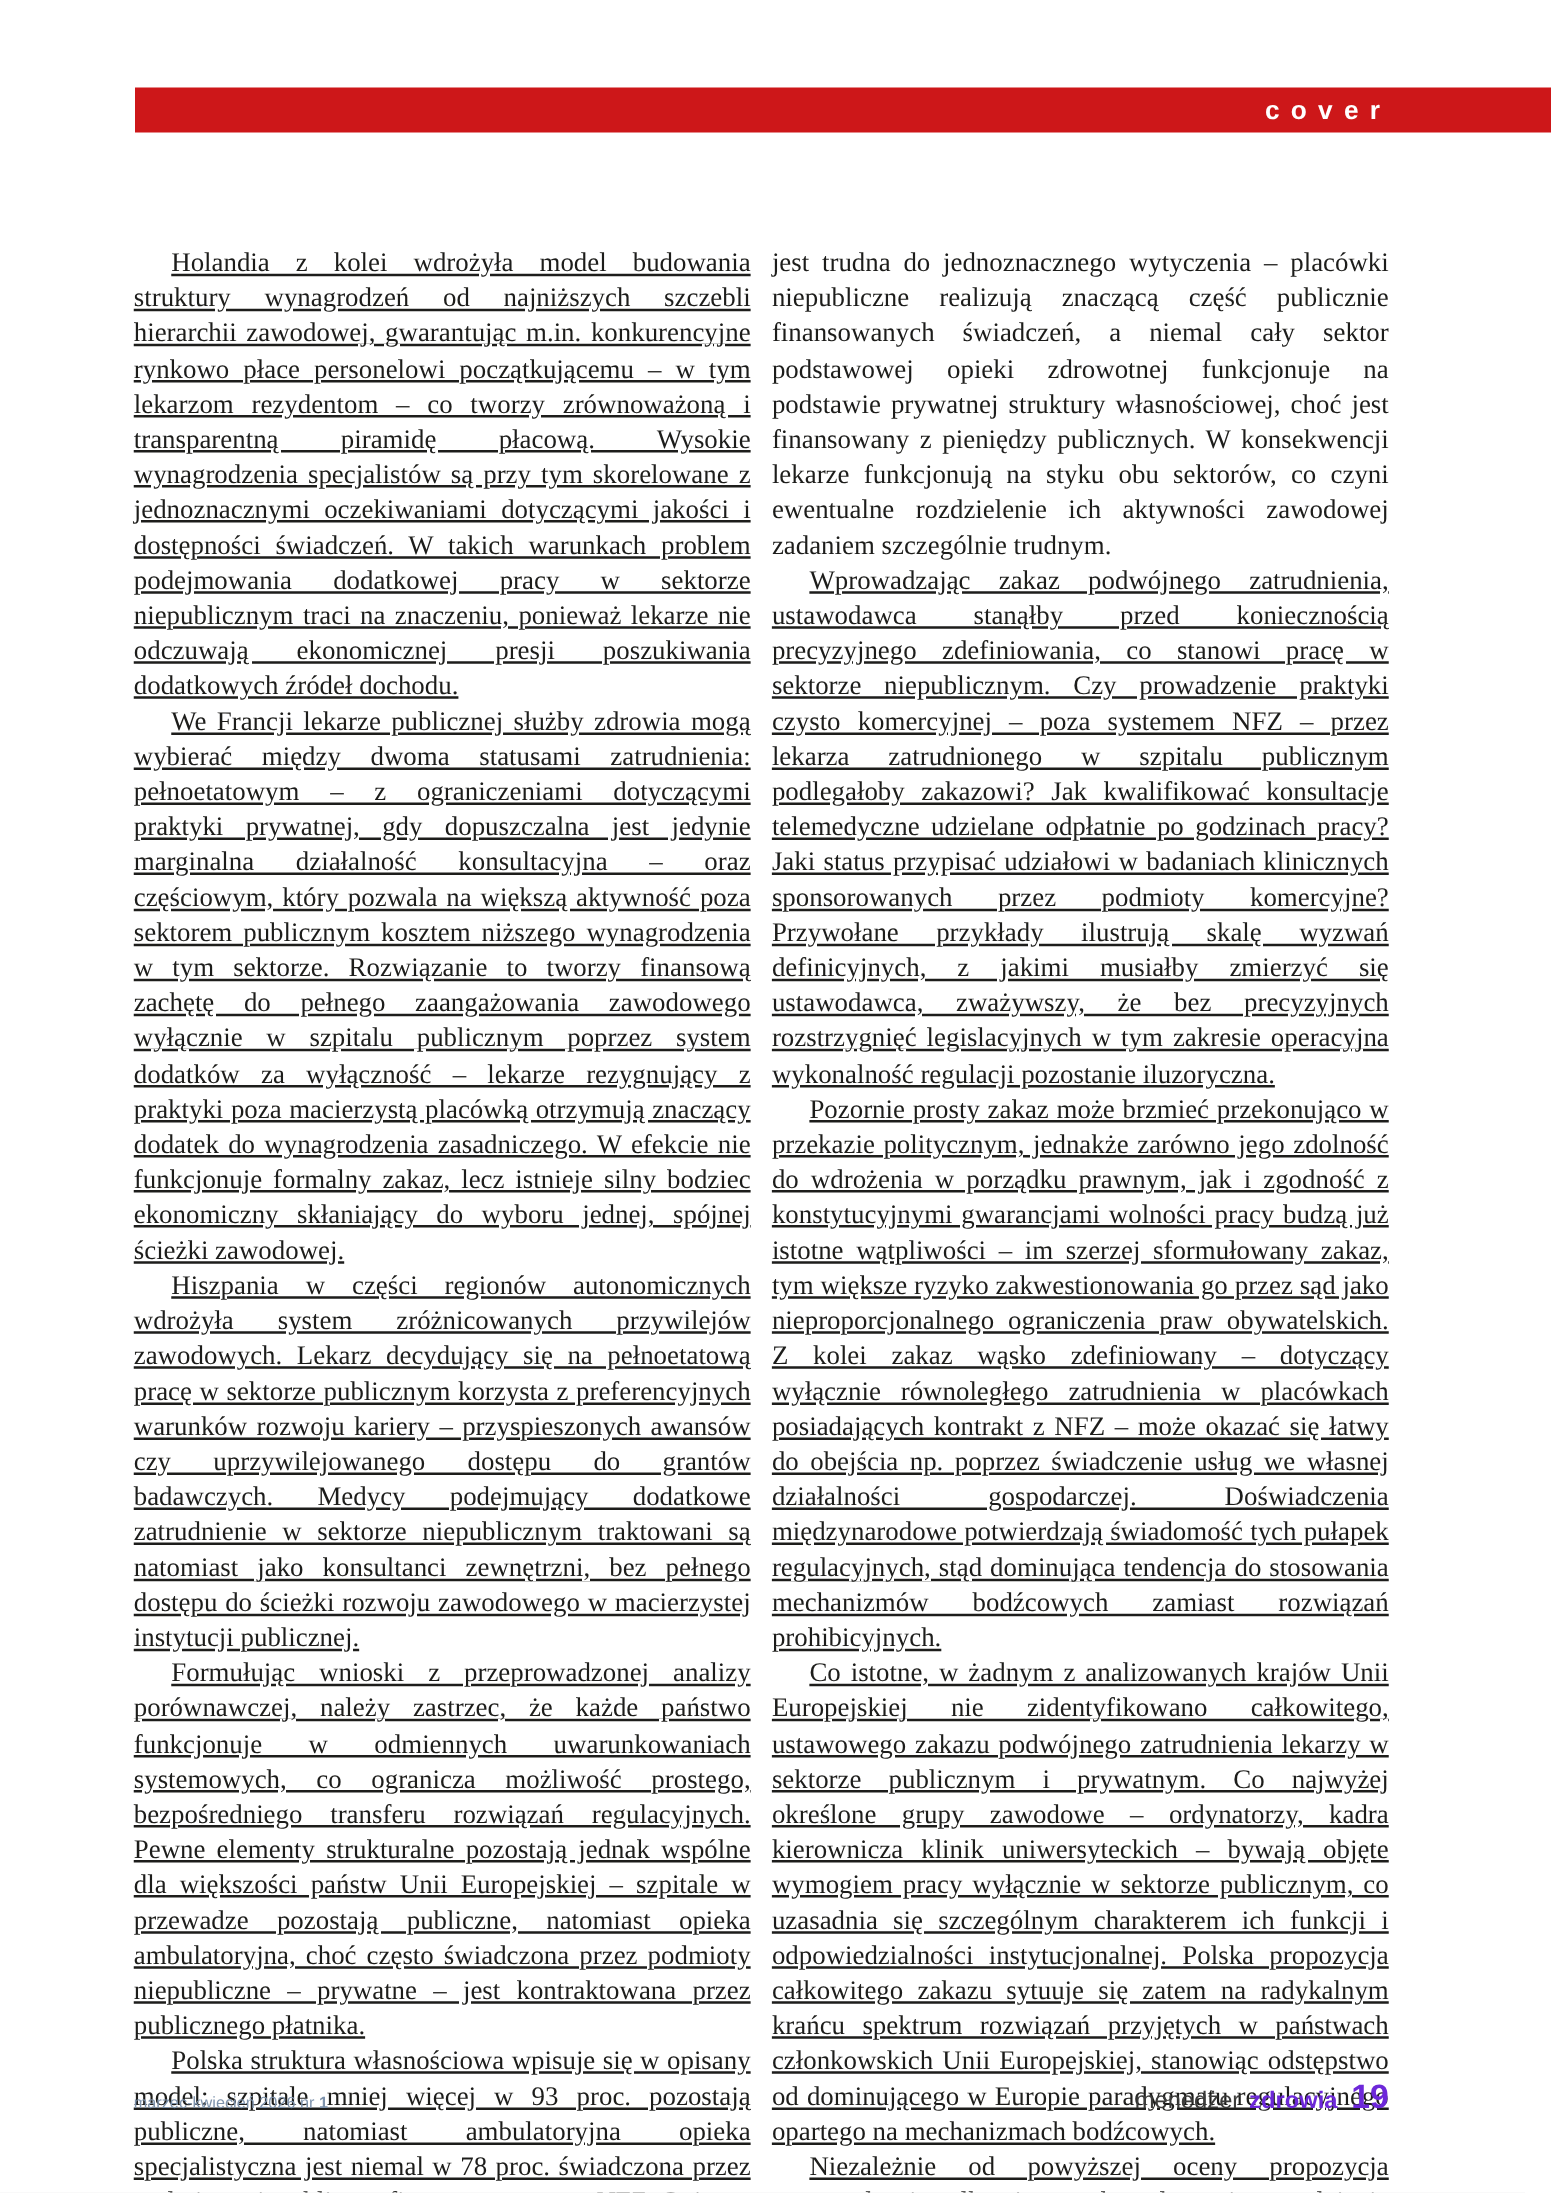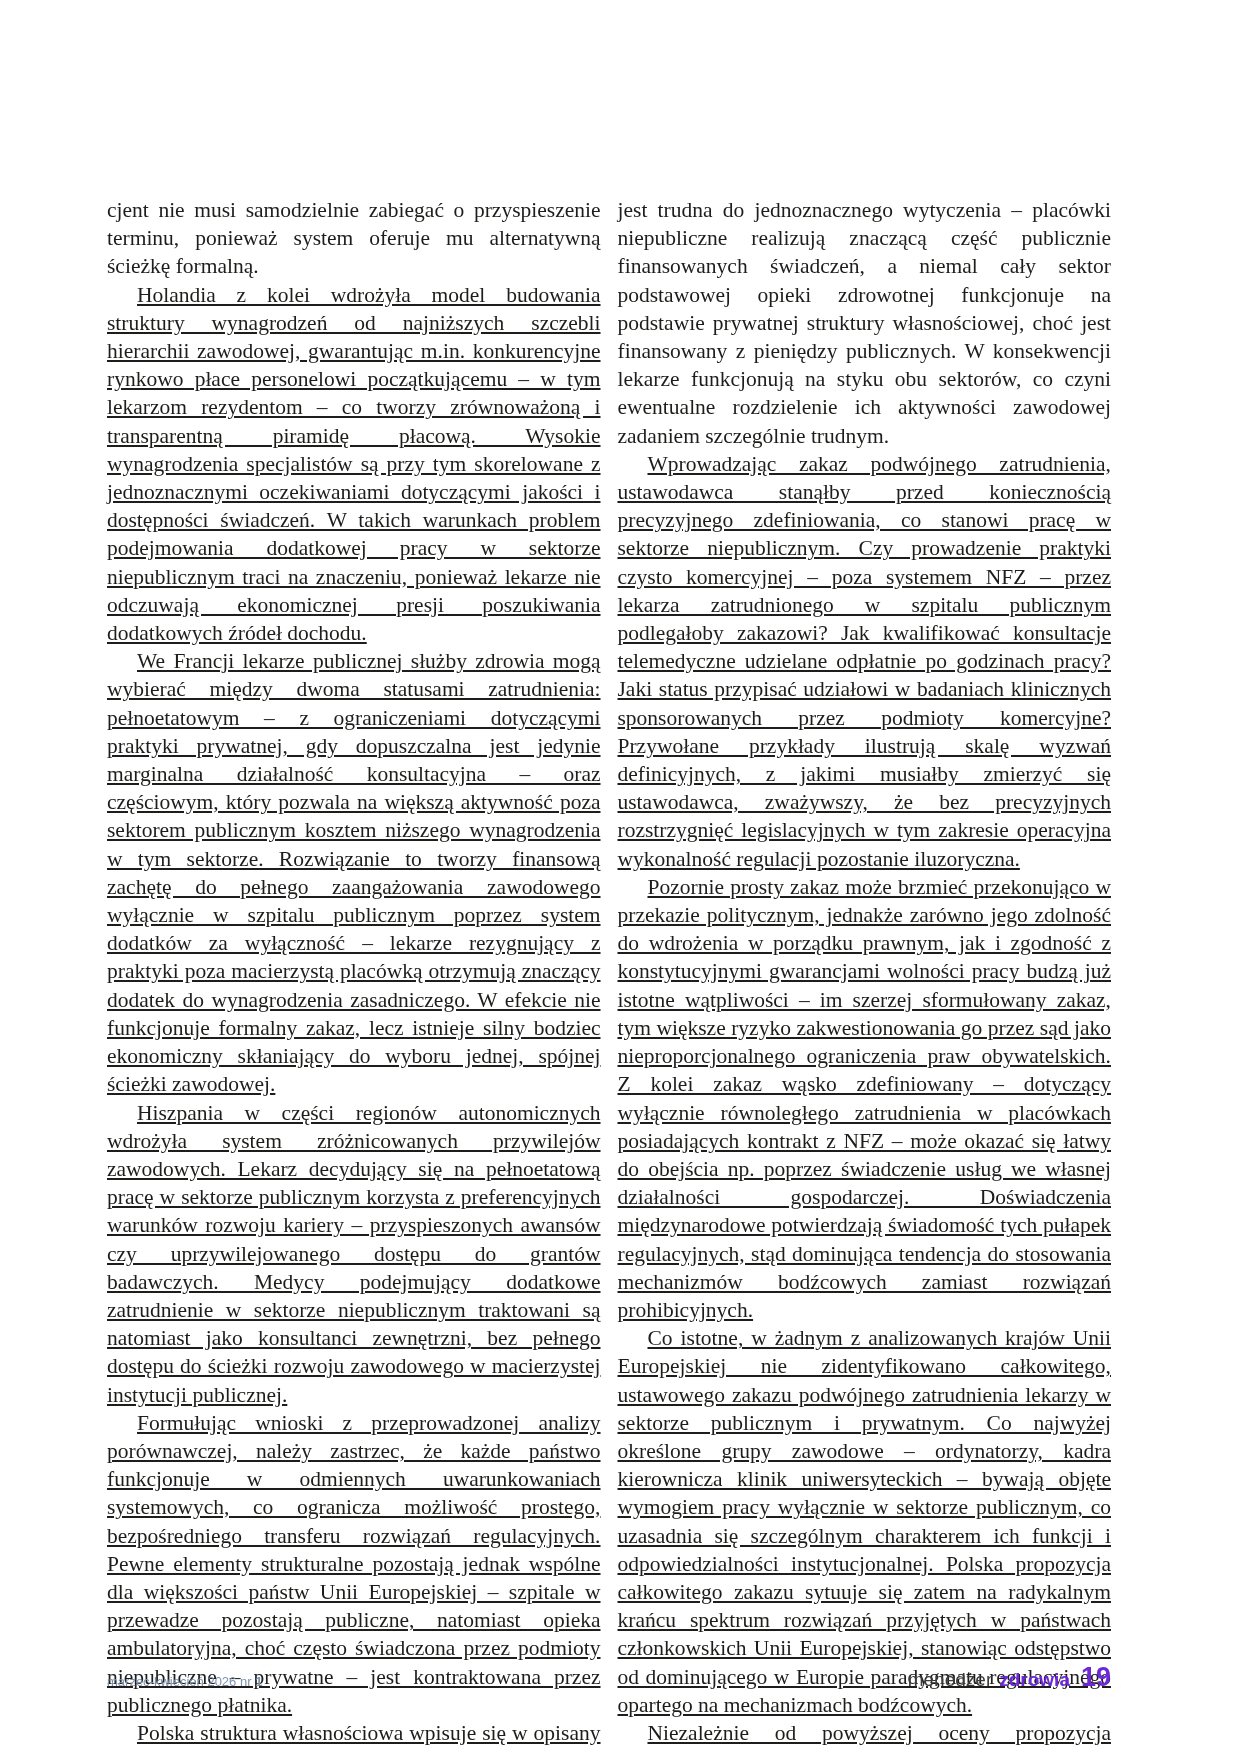--- a/index.html
+++ b/index.html
@@ -83,24 +83,26 @@
     font-size: 27px;
     font-weight: 600;
     margin-left: 4px;
   }
 </style>
 </head>
 <body>
 
 <div class="page">
 
+  <div class="topbar">
+    <span class="cover-label">cover</span>
+  </div>
 
   <div class="columns">
     <div class="col">
-      <p>cjent nie musi samodzielnie zabiegać o przyspieszenie terminu, ponieważ system oferuje mu alternatywną ścieżkę formalną.</p>
       <p class="indent">Holandia z kolei wdrożyła model budowania struktury wynagrodzeń od najniższych szczebli hierarchii zawodowej, gwarantując m.in. konkurencyjne rynkowo płace personelowi początkującemu – w tym lekarzom rezydentom – co tworzy zrównoważoną i transparentną piramidę płacową. Wysokie wynagrodzenia specjalistów są przy tym skorelowane z jednoznacznymi oczekiwaniami dotyczącymi jakości i dostępności świadczeń. W takich warunkach problem podejmowania dodatkowej pracy w sektorze niepublicznym traci na znaczeniu, ponieważ lekarze nie odczuwają ekonomicznej presji poszukiwania dodatkowych źródeł dochodu.</p>
       <p class="indent">We Francji lekarze publicznej służby zdrowia mogą wybierać między dwoma statusami zatrudnienia: pełnoetatowym – z ograniczeniami dotyczącymi praktyki prywatnej, gdy dopuszczalna jest jedynie marginalna działalność konsultacyjna – oraz częściowym, który pozwala na większą aktywność poza sektorem publicznym kosztem niższego wynagrodzenia w tym sektorze. Rozwiązanie to tworzy finansową zachętę do pełnego zaangażowania zawodowego wyłącznie w szpitalu publicznym poprzez system dodatków za wyłączność – lekarze rezygnujący z praktyki poza macierzystą placówką otrzymują znaczący dodatek do wynagrodzenia zasadniczego. W efekcie nie funkcjonuje formalny zakaz, lecz istnieje silny bodziec ekonomiczny skłaniający do wyboru jednej, spójnej ścieżki zawodowej.</p>
       <p class="indent">Hiszpania w części regionów autonomicznych wdrożyła system zróżnicowanych przywilejów zawodowych. Lekarz decydujący się na pełnoetatową pracę w sektorze publicznym korzysta z preferencyjnych warunków rozwoju kariery – przyspieszonych awansów czy uprzywilejowanego dostępu do grantów badawczych. Medycy podejmujący dodatkowe zatrudnienie w sektorze niepublicznym traktowani są natomiast jako konsultanci zewnętrzni, bez pełnego dostępu do ścieżki rozwoju zawodowego w macierzystej instytucji publicznej.</p>
       <p class="indent">Formułując wnioski z przeprowadzonej analizy porównawczej, należy zastrzec, że każde państwo funkcjonuje w odmiennych uwarunkowaniach systemowych, co ogranicza możliwość prostego, bezpośredniego transferu rozwiązań regulacyjnych. Pewne elementy strukturalne pozostają jednak wspólne dla większości państw Unii Europejskiej – szpitale w przewadze pozostają publiczne, natomiast opieka ambulatoryjna, choć często świadczona przez podmioty niepubliczne – prywatne – jest kontraktowana przez publicznego płatnika.</p>
       <p class="indent">Polska struktura własnościowa wpisuje się w opisany model: szpitale mniej więcej w 93 proc. pozostają publiczne, natomiast ambulatoryjna opieka specjalistyczna jest niemal w 78 proc. świadczona przez podmioty niepubliczne finansowane przez NFZ. Opisany układ sprawia, że granica między sektorem publicznym a prywatnym</p>
     </div>
     <div class="col">
       <p>jest trudna do jednoznacznego wytyczenia – placówki niepubliczne realizują znaczącą część publicznie finansowanych świadczeń, a niemal cały sektor podstawowej opieki zdrowotnej funkcjonuje na podstawie prywatnej struktury własnościowej, choć jest finansowany z pieniędzy publicznych. W konsekwencji lekarze funkcjonują na styku obu sektorów, co czyni ewentualne rozdzielenie ich aktywności zawodowej zadaniem szczególnie trudnym.</p>
       <p class="indent">Wprowadzając zakaz podwójnego zatrudnienia, ustawodawca stanąłby przed koniecznością precyzyjnego zdefiniowania, co stanowi pracę w sektorze niepublicznym. Czy prowadzenie praktyki czysto komercyjnej – poza systemem NFZ – przez lekarza zatrudnionego w szpitalu publicznym podlegałoby zakazowi? Jak kwalifikować konsultacje telemedyczne udzielane odpłatnie po godzinach pracy? Jaki status przypisać udziałowi w badaniach klinicznych sponsorowanych przez podmioty komercyjne? Przywołane przykłady ilustrują skalę wyzwań definicyjnych, z jakimi musiałby zmierzyć się ustawodawca, zważywszy, że bez precyzyjnych rozstrzygnięć legislacyjnych w tym zakresie operacyjna wykonalność regulacji pozostanie iluzoryczna.</p>
       <p class="indent">Pozornie prosty zakaz może brzmieć przekonująco w przekazie politycznym, jednakże zarówno jego zdolność do wdrożenia w porządku prawnym, jak i zgodność z konstytucyjnymi gwarancjami wolności pracy budzą już istotne wątpliwości – im szerzej sformułowany zakaz, tym większe ryzyko zakwestionowania go przez sąd jako nieproporcjonalnego ograniczenia praw obywatelskich. Z kolei zakaz wąsko zdefiniowany – dotyczący wyłącznie równoległego zatrudnienia w placówkach posiadających kontrakt z NFZ – może okazać się łatwy do obejścia np. poprzez świadczenie usług we własnej działalności gospodarczej. Doświadczenia międzynarodowe potwierdzają świadomość tych pułapek regulacyjnych, stąd dominująca tendencja do stosowania mechanizmów bodźcowych zamiast rozwiązań prohibicyjnych.</p>

